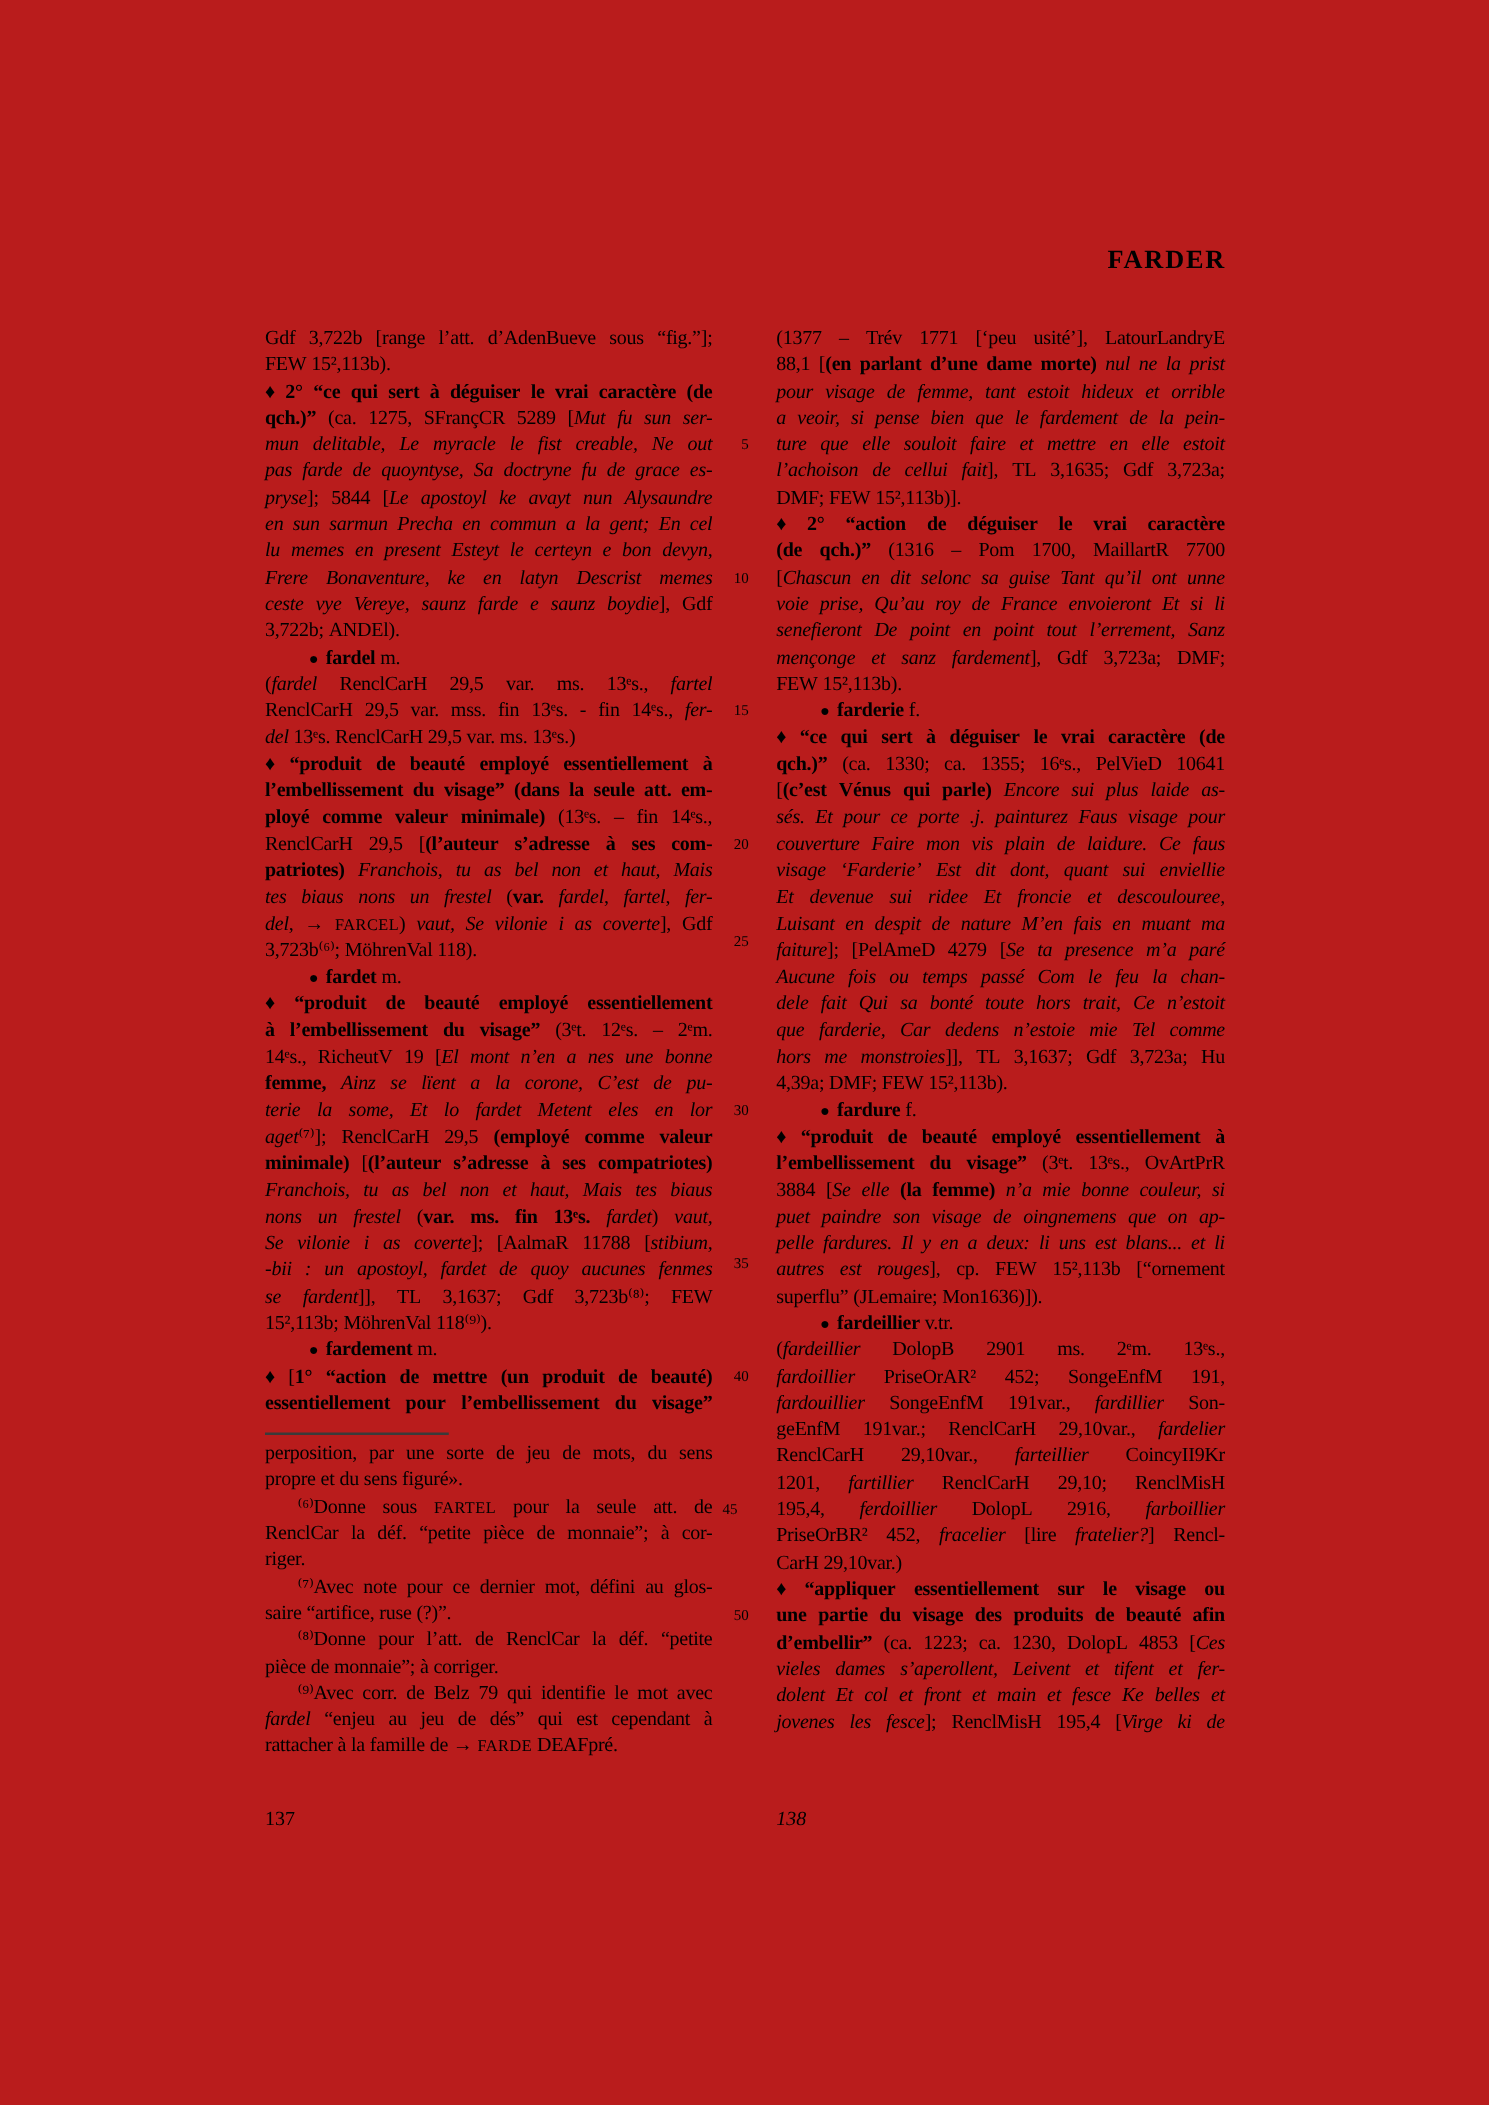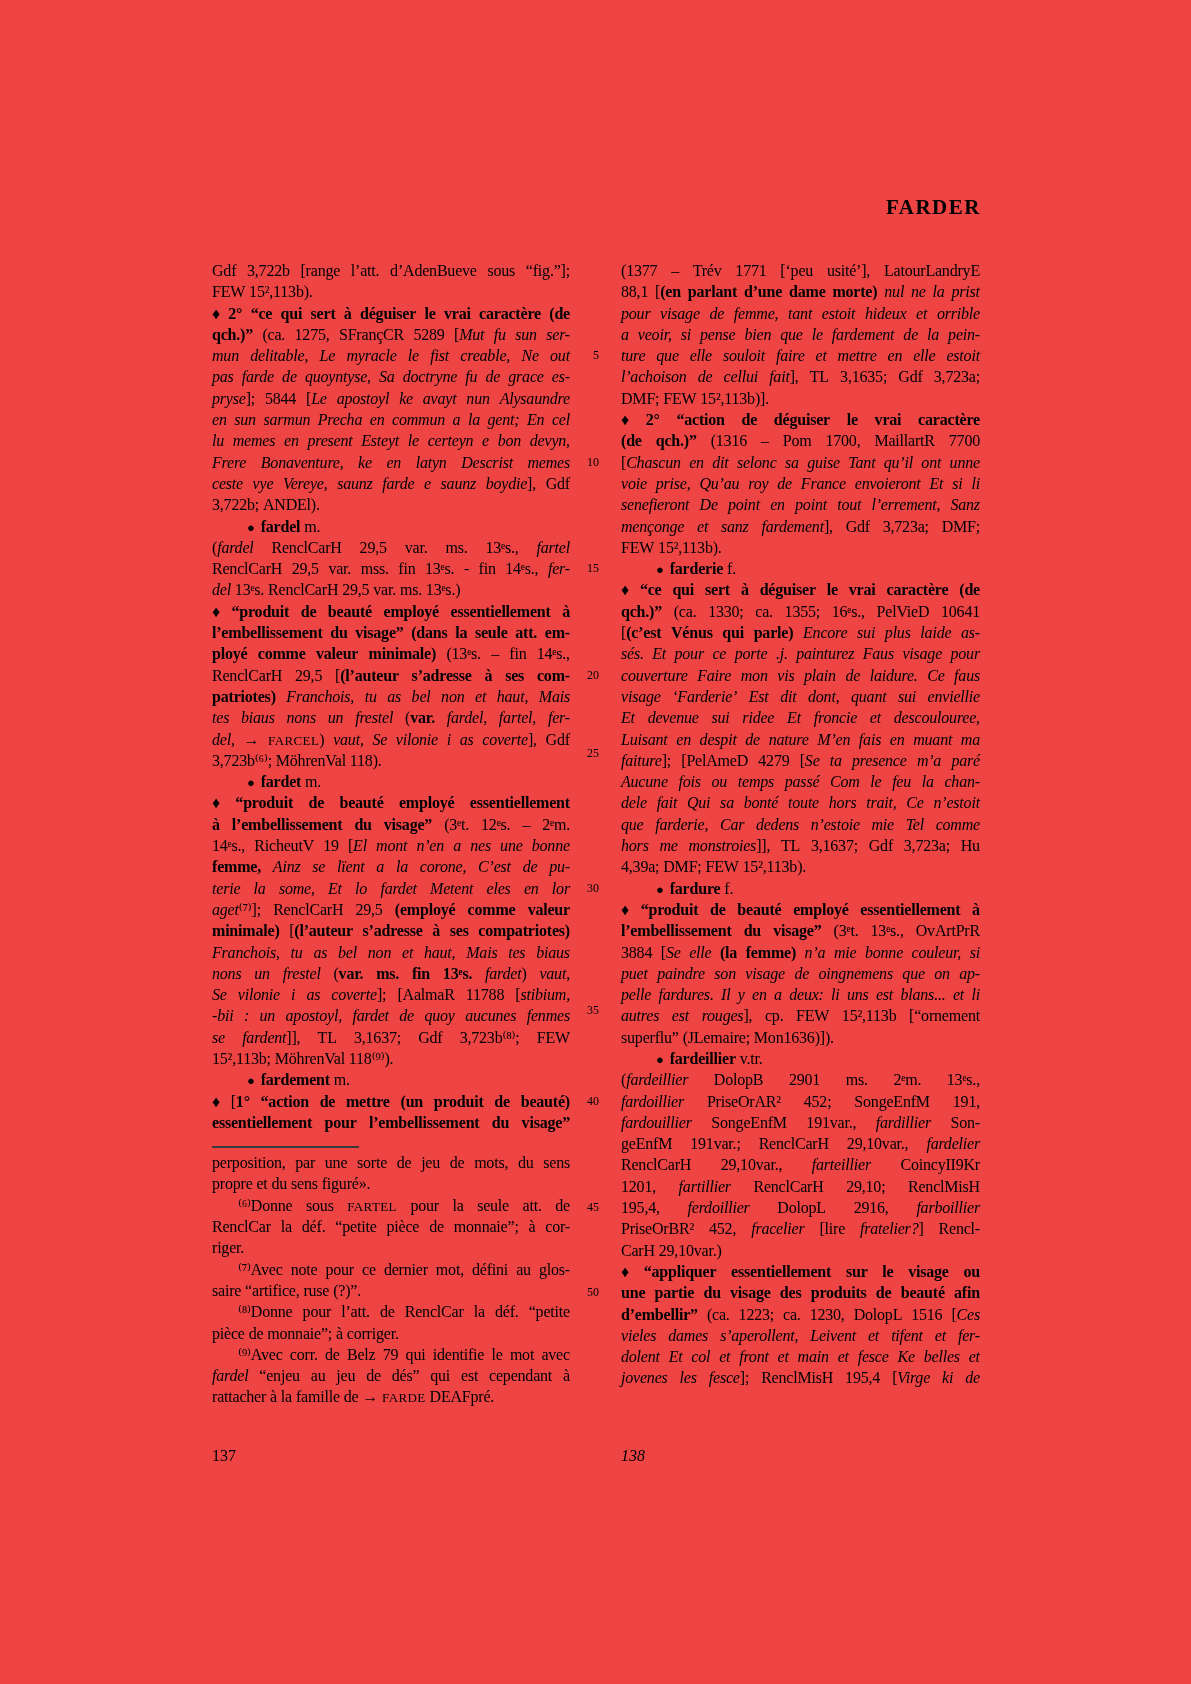--- a/index.html
+++ b/index.html
@@ -1,21 +1,21 @@
 <!DOCTYPE html>
 <html><head>
 <meta charset="utf-8">
 <style>
   html,body{margin:0;padding:0;}
   body{
     width:1191px;height:1684px;background:#ffffff;color:#000;
     font-family:"Liberation Serif","DejaVu Serif",serif;
     position:relative;overflow:hidden;
   }
-  .page{position:absolute;inset:0;background:#ef4444;}
+  .page{position:absolute;inset:0;background:#b91c1c;}
   .running-head{
     position:absolute;top:195px;left:886px;
     font-size:21px;font-weight:bold;letter-spacing:1.5px;
   }
   .col{
     position:absolute;top:260px;font-size:16px;line-height:21.3px;
     letter-spacing:-0.2px;
   }
   .col-left{left:212px;width:358px;}
   .col-right{left:621px;width:359px;}
@@ -558,21 +558,21 @@
   <div class="col col-right" style="position:absolute;">
     <div id="gutter">
         <div class="lnum" style="top: 85.2px;">5</div>
         <div class="lnum" style="top: 191.7px;">10</div>
         <div class="lnum" style="top: 298.2px;">15</div>
         <div class="lnum" style="top: 404.7px;">20</div>
         <div class="lnum" style="top: 483px;">25</div>
         <div class="lnum" style="top: 617.7px;">30</div>
         <div class="lnum" style="top: 724.2px; margin-top: 16px;">35</div>
         <div class="lnum" style="top: 830.7px;">40</div>
-        <div class="lnum" style="top: 937.2px;">45</div>
+        <div class="lnum" style="top: 937.2px; text-align: center;">45</div>
         <div class="lnum" style="top: 1022px;">50</div>
       </div>
     <div id="right-main">
         <div class="line j">
           <span class="w"><span class="st-n">(1377</span></span>
           <span class="w"><span class="st-n">–</span></span>
           <span class="w"><span class="st-n">Trév</span></span>
           <span class="w"><span class="st-n">1771</span></span>
           <span class="w"><span class="st-n">[‘peu</span></span>
           <span class="w"><span class="st-n">usité’],</span></span>
@@ -1018,21 +1018,21 @@
           <span class="w"><span class="st-b">beauté</span></span>
           <span class="w"><span class="st-b">afin</span></span>
         </div>
         <div class="line j">
           <span class="w"><span class="st-b">d’embellir”</span></span>
           <span class="w"><span class="st-n">(ca.</span></span>
           <span class="w"><span class="st-n">1223;</span></span>
           <span class="w"><span class="st-n">ca.</span></span>
           <span class="w"><span class="st-n">1230,</span></span>
           <span class="w"><span class="st-n">DolopL</span></span>
-          <span class="w"><span class="st-n">1516</span></span>
+          <span class="w"><span class="st-n">4853</span></span>
           <span class="w"><span class="st-n">[</span><span class="st-i">Ces</span></span>
         </div>
         <div class="line j">
           <span class="w"><span class="st-i">vieles</span></span>
           <span class="w"><span class="st-i">dames</span></span>
           <span class="w"><span class="st-i">s’aperollent,</span></span>
           <span class="w"><span class="st-i">Leivent</span></span>
           <span class="w"><span class="st-i">et</span></span>
           <span class="w"><span class="st-i">tifent</span></span>
           <span class="w"><span class="st-i">et</span></span>

